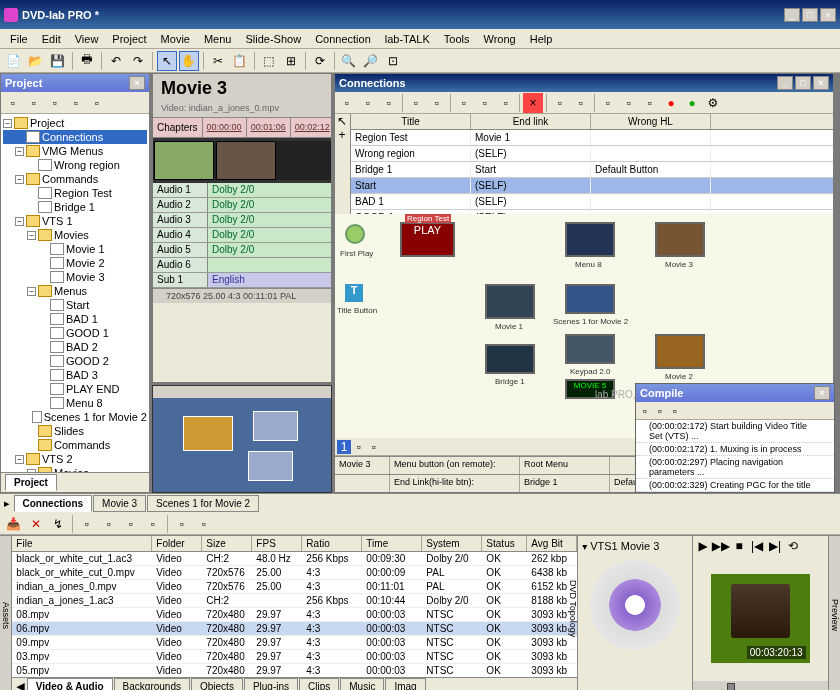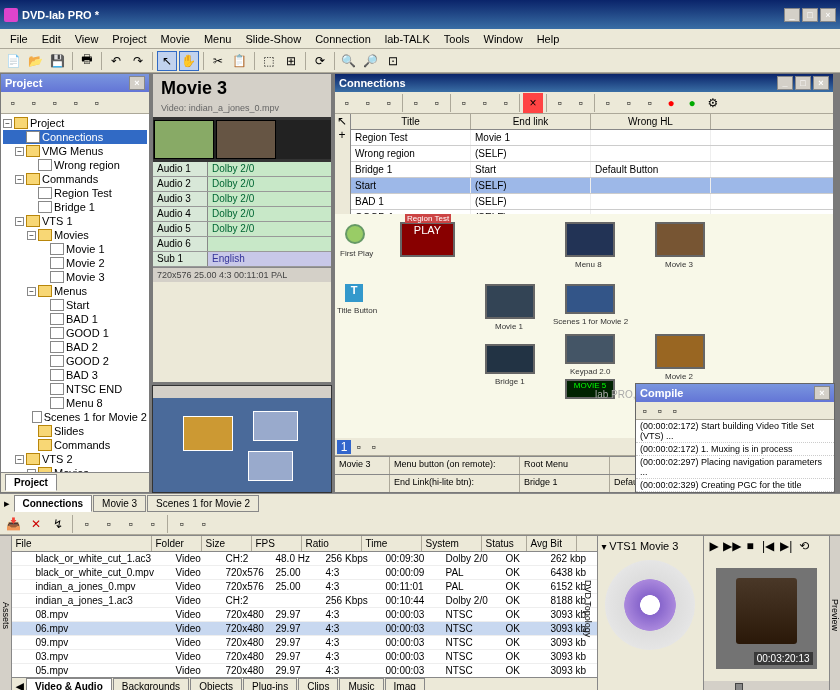--- a/index.html
+++ b/index.html
@@ -30,48 +30,48 @@
 .movie-sub { font-size: 9px; color: #666; padding: 0 8px 4px; background: #d4d0c8; }
 .chapters-row { display: flex; background: #e8c8c8; border-top: 1px solid #888; border-bottom: 1px solid #888; }
 .chapters-label { width: 55px; padding: 4px; border-right: 1px solid #888; font-size: 10px; }
 .chapter-cell { width: 55px; padding: 4px; border-right: 1px solid #888; font-size: 9px; color: #633; text-decoration: underline; }
 .filmstrip { height: 45px; background: #222; display: flex; border-top: 3px solid #333; border-bottom: 3px solid #333; }
 .film-frame { width: 60px; height: 100%; background: #8a6; border: 1px solid #000; margin: 0 1px; }
 .audio-row { display: flex; background: #c8e8c8; border-bottom: 1px solid #999; height: 15px; }
 .audio-label { width: 55px; padding: 1px 4px; border-right: 1px solid #888; font-size: 10px; background: #d8e8d8; }
 .audio-val { padding: 1px 4px; font-size: 10px; color: #063; }
 .sub-row { display: flex; background: #c8c8e8; border-bottom: 1px solid #999; height: 15px; }
-.info-row { padding: 2px 4px; font-size: 9px; color: #444; background: #d4d0c8; border-top: 1px solid #888; }
+.info-row { padding: 2px 13px; font-size: 9px; color: #444; background: #d4d0c8; border-top: 1px solid #888; }
 .conn-table { background: #fff; }
 .conn-header { display: flex; background: #ece9d8; border-bottom: 1px solid #888; }
 .conn-header > div { padding: 2px 4px; border-right: 1px solid #aca899; font-size: 10px; text-align: center; }
 .conn-row { display: flex; border-bottom: 1px solid #ccc; background: #fff; }
 .conn-row.hl { background: #9db8e8; }
 .conn-row > div { padding: 2px 4px; border-right: 1px solid #eee; font-size: 10px; }
 .canvas-area { flex: 1; background: #f8f8e8; position: relative; overflow: hidden; }
 .node { position: absolute; border: 2px solid #666; background: #333; color: #fff; font-size: 8px; text-align: center; }
 .node-label { position: absolute; font-size: 8px; color: #333; white-space: nowrap; }
 .compile-panel { position: absolute; background: #fff; border: 1px solid #666; }
-.compile-row { padding: 1px 4px; font-size: 9px; border-bottom: 1px dotted #ccc; }
+.compile-row { padding: 1px 13px; font-size: 9px; border-bottom: 1px dotted #ccc; }
 .bottom-tabs { height: 20px; background: #ece9d8; display: flex; align-items: center; border-top: 1px solid #888; padding: 0 4px; }
 .tab { padding: 2px 8px; border: 1px solid #888; background: #ece9d8; cursor: pointer; font-size: 10px; margin-right: 1px; }
 .tab.active { background: #fff; border-bottom: 1px solid #fff; font-weight: bold; }
 .assets-area { height: 160px; display: flex; background: #ece9d8; border-top: 1px solid #888; }
 .assets-table { flex: 1; display: flex; flex-direction: column; }
 .table-header { display: flex; background: #ece9d8; border-bottom: 1px solid #888; }
 .table-header > div { padding: 2px 4px; border-right: 1px solid #aca899; font-size: 10px; }
 .table-body { flex: 1; background: #fff; overflow: auto; }
-.table-row { display: flex; border-bottom: 1px solid #eee; padding-left: 20px; }
+.table-row { display: flex; border-bottom: 1px solid #eee; }
 .table-row.sel { background: #c8d8f0; }
 .table-row > div { padding: 1px 4px; font-size: 10px; overflow: hidden; white-space: nowrap; }
 .disc-panel { width: 130px; border-left: 1px solid #888; display: flex; flex-direction: column; align-items: center; padding: 4px; }
 .disc { width: 90px; height: 90px; border-radius: 50%; background: radial-gradient(#fff 15%, #8866cc 16%, #aa88dd 40%, #ddd 41%, #eee 100%); margin-top: 8px; }
 .preview-panel { width: 155px; border-left: 1px solid #888; display: flex; flex-direction: column; }
 .preview-controls { height: 20px; display: flex; align-items: center; gap: 2px; padding: 0 2px; background: #ece9d8; }
-.preview-img { flex: 1; background: #737373; position: relative; margin: 12px; }
+.preview-img { flex: 1; background: #4d7c0f; position: relative; margin: 18px; }
 .timecode { position: absolute; bottom: 4px; right: 4px; color: #fff; font-size: 10px; background: rgba(0,0,0,0.5); padding: 1px 3px; }
 .statusbar { height: 20px; background: #ece9d8; border-top: 1px solid #888; display: flex; align-items: center; padding: 0 4px; font-size: 10px; }
 .menu-designer { position: absolute; background: #4a6a9a; border: 1px solid #333; }
 .ruler { background: #d4d0c8; }
 .props-row { display: flex; background: #ece9d8; border-top: 1px solid #888; height: 18px; }
 .props-row > div { padding: 2px 4px; border-right: 1px solid #aca899; font-size: 9px; }
 </style>
 </head>
 <body>
 
@@ -89,21 +89,21 @@
     <div class="menuitem">File</div>
     <div class="menuitem">Edit</div>
     <div class="menuitem">View</div>
     <div class="menuitem">Project</div>
     <div class="menuitem">Movie</div>
     <div class="menuitem">Menu</div>
     <div class="menuitem">Slide-Show</div>
     <div class="menuitem">Connection</div>
     <div class="menuitem">lab-TALK</div>
     <div class="menuitem">Tools</div>
-    <div class="menuitem">Window</div>
+    <div class="menuitem">Wrong</div>
     <div class="menuitem">Help</div>
   </div>
 
 <div class="toolbar">
   <div class="tbtn">📄</div>
   <div class="tbtn">📂</div>
   <div class="tbtn">💾</div>
   <div class="sep"></div>
   <div class="tbtn">🖶</div>
   <div class="sep"></div>
@@ -254,21 +254,21 @@
         <div class="tree-item">
           <span class="tree-indent" style="width:36px"></span>
           <span style="width:11px;display:inline-block"></span>
           <span class="tree-icon file"></span>
           <span>BAD 3</span>
         </div>
         <div class="tree-item">
           <span class="tree-indent" style="width:36px"></span>
           <span style="width:11px;display:inline-block"></span>
           <span class="tree-icon file"></span>
-          <span>NTSC END</span>
+          <span>PLAY END</span>
         </div>
         <div class="tree-item">
           <span class="tree-indent" style="width:36px"></span>
           <span style="width:11px;display:inline-block"></span>
           <span class="tree-icon file"></span>
           <span>Menu 8</span>
         </div>
         <div class="tree-item">
           <span class="tree-indent" style="width:36px"></span>
           <span style="width:11px;display:inline-block"></span>
@@ -301,20 +301,26 @@
         </div>
       </div>
     <div class="bottom-tabs" style="border-top:1px solid #888">
       <div class="tab active">Project</div>
     </div>
   </div>
 
   <div class="panel movie-panel" style="left:152px;top:0;width:180px;height:310px">
     <div class="movie-title">Movie 3</div>
     <div class="movie-sub">Video: indian_a_jones_0.mpv</div>
+    <div class="chapters-row">
+      <div class="chapters-label">Chapters</div>
+      <div class="chapter-cell">00:00:00</div>
+      <div class="chapter-cell">00:01:06</div>
+      <div class="chapter-cell">00:02:12</div>
+    </div>
     <div class="filmstrip">
       <div class="film-frame"></div>
       <div class="film-frame" style="background:#654"></div>
     </div>
     <div id="audio-rows">
         <div class="audio-row">
           <div class="audio-label">Audio 1</div>
           <div class="audio-val">Dolby 2/0</div>
         </div>
         <div class="audio-row">

